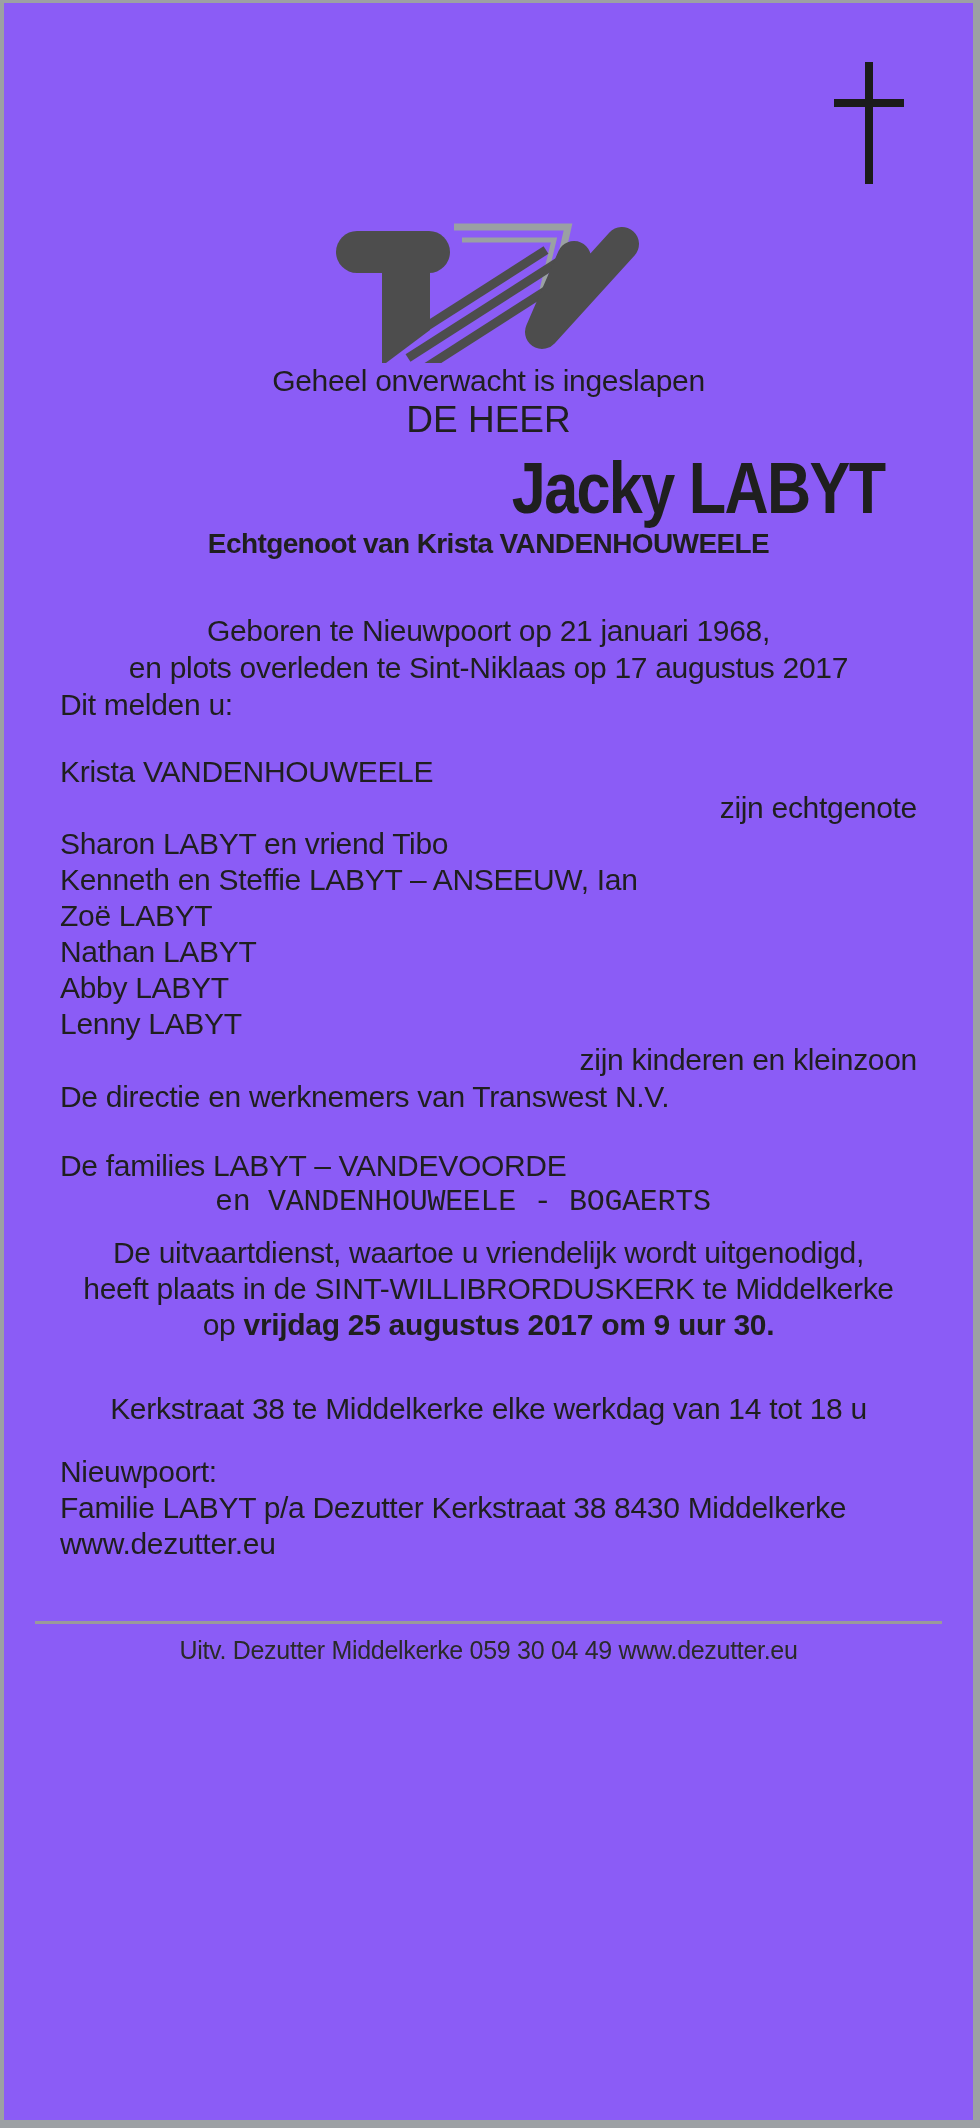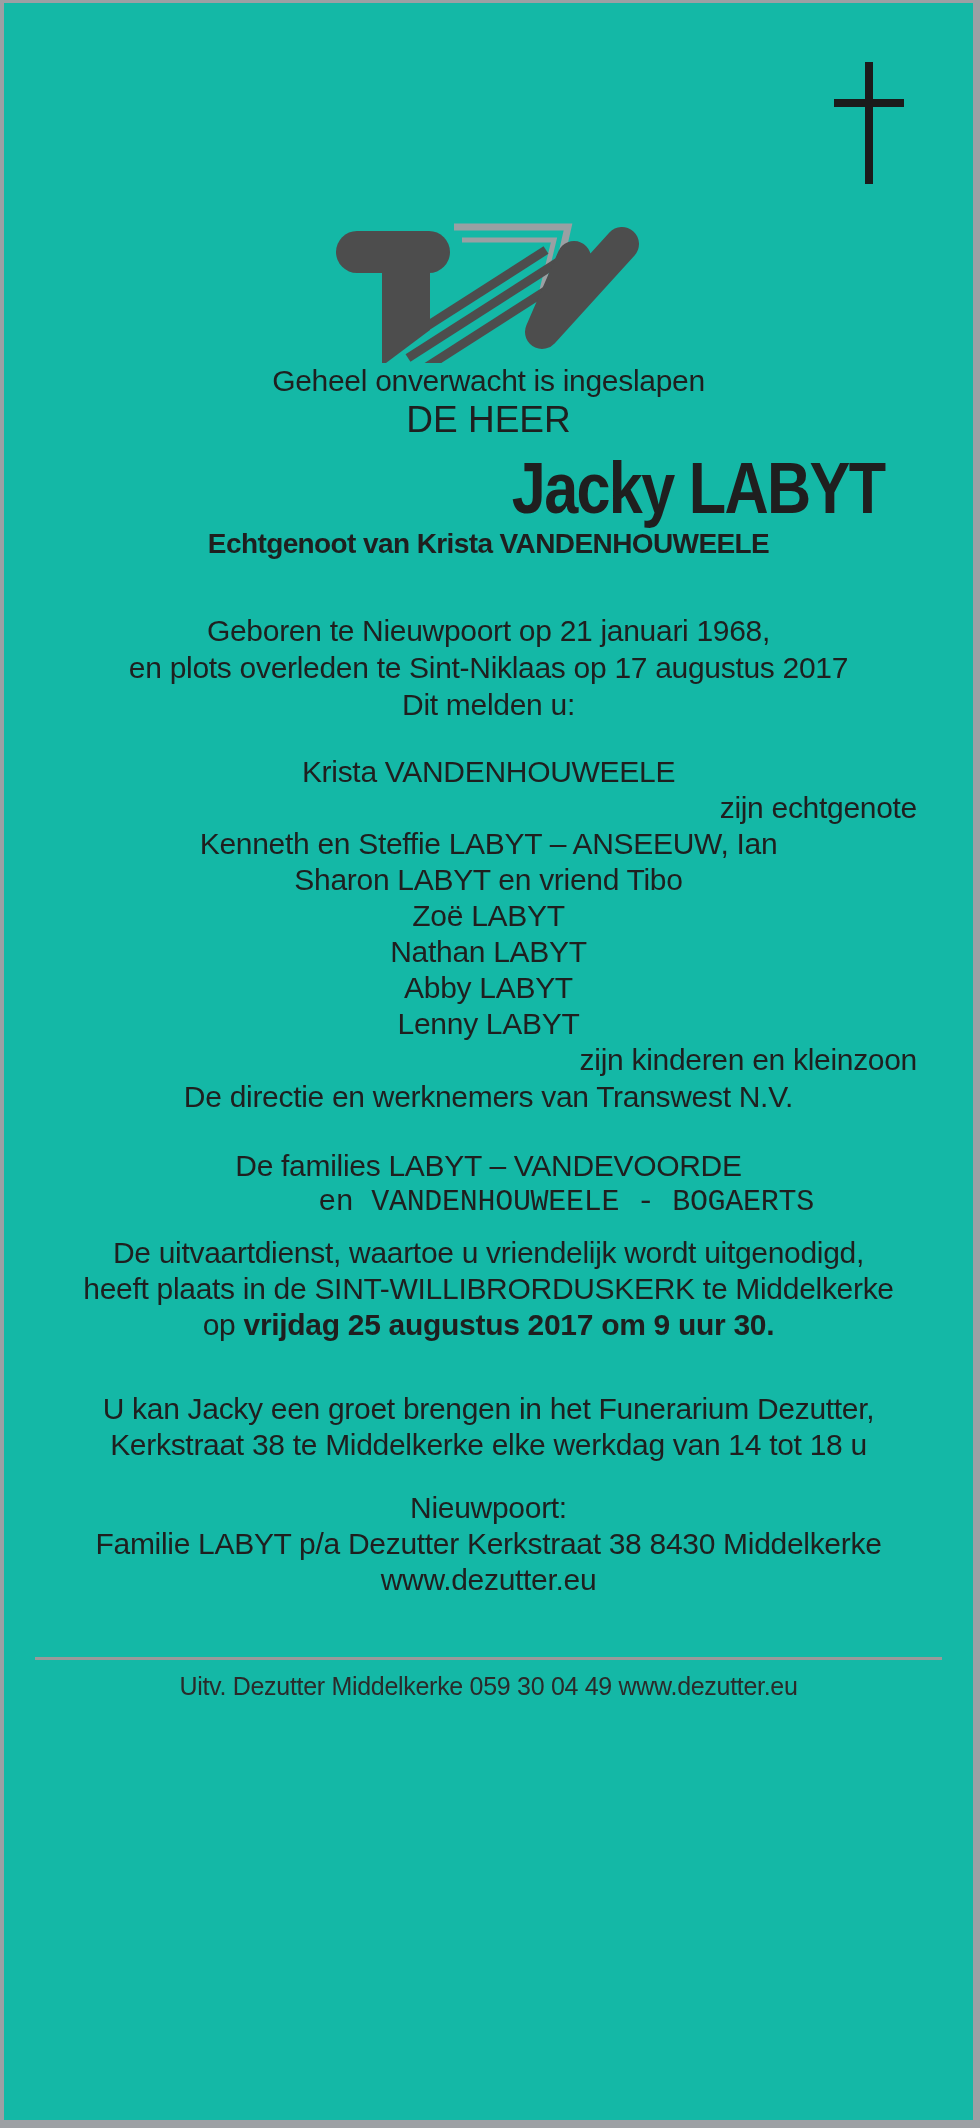--- a/index.html
+++ b/index.html
@@ -5,21 +5,21 @@
   html, body { margin: 0; padding: 0; background: #ffffff; }
   body {
     width: 980px; height: 2128px;
     font-family: "Liberation Sans", "DejaVu Sans", sans-serif;
     color: #1f1f1f;
   }
   .card {
     position: relative;
     box-sizing: border-box;
     width: 980px; height: 2128px;
-    background: #14b8a6;
+    background: #8b5cf6;
     border-style: solid;
     border-color: #9ca0a4;
     border-width: 3px 7px 8px 4px;
     overflow: hidden;
   }
   
   .cross {
     position: absolute; top: 59px; left: 830px;
     width: 70px; height: 122px;
   }
@@ -38,21 +38,20 @@
   }
   .content {
     display: flow-root;
     padding: 0 56px;
     letter-spacing: -0.3px;
   }
   .content p, .content div.line { margin: 0; }
   .line {
     font-size: 30px; line-height: 36px;
     white-space: nowrap;
-    text-align: center;
   }
   .center { text-align: center; }
   .right  { text-align: right; }
 
   .intro       { margin-top: 184px; }
   .salutation  { margin-top: 39px; font-size: 37px; line-height: 42px; letter-spacing: 0; }
   .name        { margin: 14px 0 0 0; font-size: 72px; line-height: 66px; font-weight: 700; text-align: right; }
   .name-inner  { display: inline-block; transform: scaleX(0.85); transform-origin: center; letter-spacing: -2px; white-space: nowrap; }
   .spouse      { margin-top: 46px; font-size: 28px; line-height: 46px; font-weight: 700; letter-spacing: -0.6px; }
   .profession  { margin-top: 26px; font-size: 32px; line-height: 38px; font-style: italic; }
@@ -119,22 +118,22 @@
     <div class="birth">
       <div class="line center">Geboren te Nieuwpoort op 21 januari 1968,</div>
       <div class="line center">en plots overleden te Sint-Niklaas op 17 augustus 2017</div>
     </div>
 
     <p class="line melden">Dit melden u:</p>
 
     <div class="relatives">
       <div class="line">Krista VANDENHOUWEELE</div>
       <div class="line right">zijn echtgenote</div>
+      <div class="line">Sharon LABYT en vriend Tibo</div>
       <div class="line">Kenneth en Steffie LABYT – ANSEEUW, Ian</div>
-      <div class="line">Sharon LABYT en vriend Tibo</div>
       <div class="line">Zoë LABYT</div>
       <div class="line">Nathan LABYT</div>
       <div class="line">Abby LABYT</div>
       <div class="line">Lenny LABYT</div>
       <div class="line right">zijn kinderen en kleinzoon</div>
     </div>
 
     <p class="line directie">De directie en werknemers van Transwest N.V.</p>
 
     <div class="families">
@@ -142,21 +141,20 @@
       <div class="line indent">en VANDENHOUWEELE - BOGAERTS</div>
     </div>
 
     <div class="service">
       <div class="line center">De uitvaartdienst, waartoe u vriendelijk wordt uitgenodigd,</div>
       <div class="line center">heeft plaats in de SINT-WILLIBRORDUSKERK te Middelkerke</div>
       <div class="line center"><span>op </span><b>vrijdag 25 augustus 2017 om 9 uur 30.</b></div>
     </div>
 
     <div class="visitation">
-      <div class="line center">U kan Jacky een groet brengen in het Funerarium Dezutter,</div>
       <div class="line center">Kerkstraat 38 te Middelkerke elke werkdag van 14 tot 18 u</div>
     </div>
 
     <div class="condolences">
       <div class="line">Nieuwpoort:</div>
       <div class="line">Familie LABYT p/a Dezutter Kerkstraat 38 8430 Middelkerke</div>
       <div class="line">www.dezutter.eu</div>
     </div>
 
   </div>

